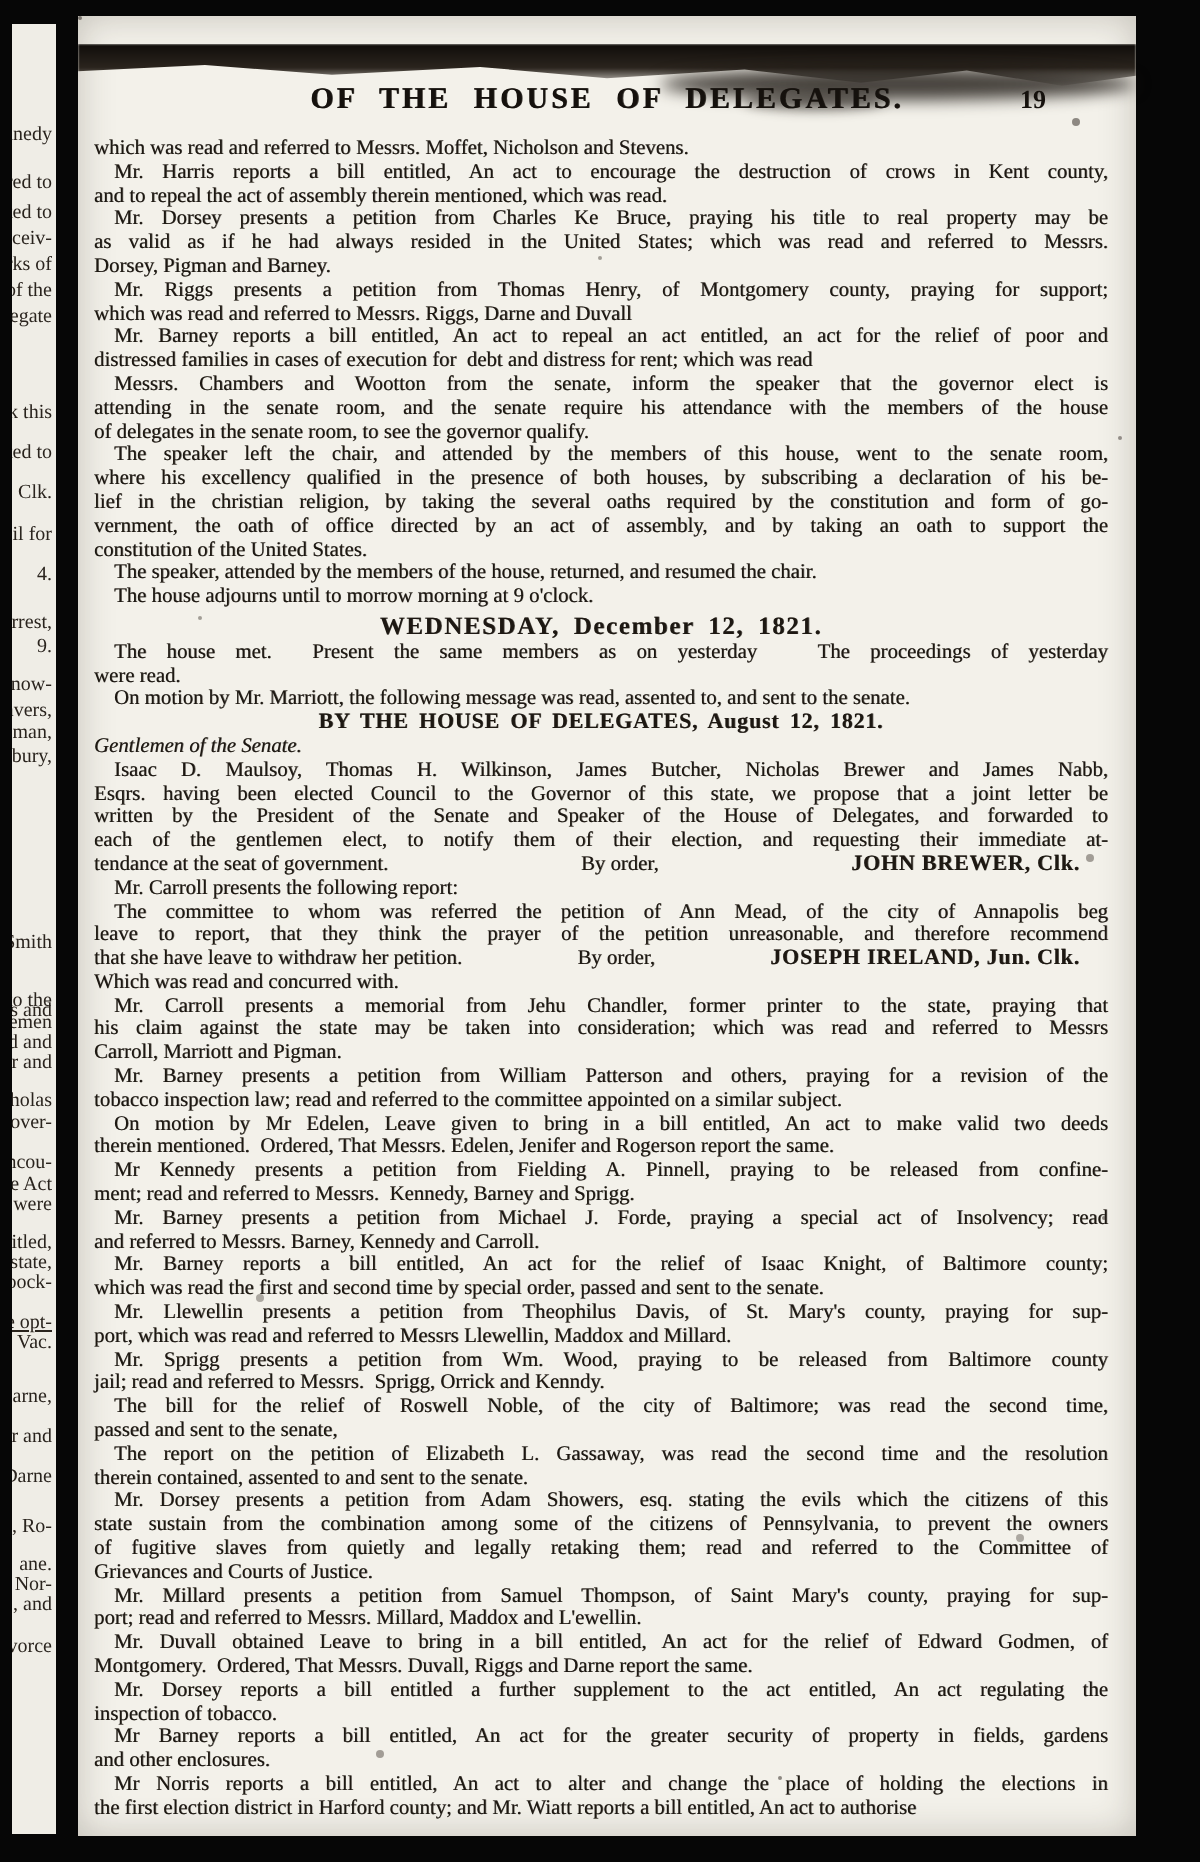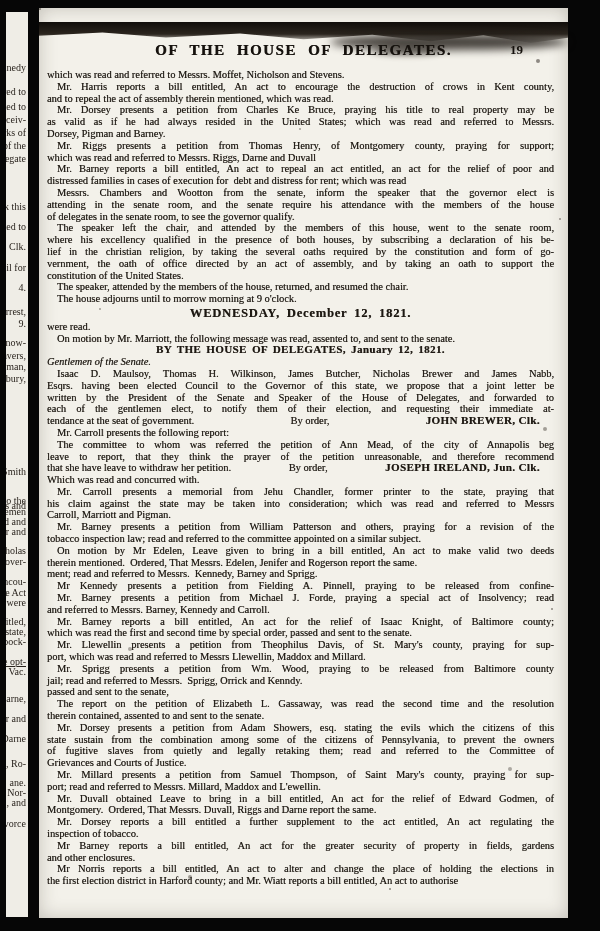--- a/index.html
+++ b/index.html
@@ -150,51 +150,53 @@
         <div class="line just">attending in the senate room, and the senate require his attendance with the members of the house</div>
         <div class="line">of delegates in the senate room, to see the governor qualify.</div>
         <div class="line just ind">The speaker left the chair, and attended by the members of this house, went to the senate room,</div>
         <div class="line just">where his excellency qualified in the presence of both houses, by subscribing a declaration of his be-</div>
         <div class="line just">lief in the christian religion, by taking the several oaths required by the constitution and form of go-</div>
         <div class="line just">vernment, the oath of office directed by an act of assembly, and by taking an oath to support the</div>
         <div class="line">constitution of the United States.</div>
         <div class="line ind">The speaker, attended by the members of the house, returned, and resumed the chair.</div>
         <div class="line ind">The house adjourns until to morrow morning at 9 o'clock.</div>
         <div class="line h1">WEDNESDAY, December 12, 1821.</div>
+        <div class="line just ind">The house met.  Present the same members as on yesterday   The proceedings of yesterday</div>
         <div class="line">were read.</div>
         <div class="line ind">On motion by Mr. Marriott, the following message was read, assented to, and sent to the senate.</div>
-        <div class="line h2">BY THE HOUSE OF DELEGATES, January 12, 1821.</div>
+        <div class="line h2">BY THE HOUSE OF DELEGATES, August 12, 1821.</div>
         <div class="line it">Gentlemen of the Senate.</div>
         <div class="line just ind">Isaac D. Maulsoy, Thomas H. Wilkinson, James Butcher, Nicholas Brewer and James Nabb,</div>
         <div class="line just">Esqrs. having been elected Council to the Governor of this state, we propose that a joint letter be</div>
         <div class="line just">written by the President of the Senate and Speaker of the House of Delegates, and forwarded to</div>
         <div class="line just">each of the gentlemen elect, to notify them of their election, and requesting their immediate at-</div>
         <div class="line s3"><span>tendance at the seat of government.</span><span>By order,</span><span class="sig">JOHN BREWER, Clk.</span></div>
         <div class="line ind">Mr. Carroll presents the following report:</div>
         <div class="line just ind">The committee to whom was referred the petition of Ann Mead, of the city of Annapolis beg</div>
         <div class="line just">leave to report, that they think the prayer of the petition unreasonable, and therefore recommend</div>
         <div class="line s3"><span>that she have leave to withdraw her petition.</span><span>By order,</span><span class="sig">JOSEPH IRELAND, Jun. Clk.</span></div>
         <div class="line">Which was read and concurred with.</div>
         <div class="line just ind">Mr. Carroll presents a memorial from Jehu Chandler, former printer to the state, praying that</div>
         <div class="line just">his claim against the state may be taken into consideration; which was read and referred to Messrs</div>
         <div class="line">Carroll, Marriott and Pigman.</div>
         <div class="line just ind">Mr. Barney presents a petition from William Patterson and others, praying for a revision of the</div>
         <div class="line">tobacco inspection law; read and referred to the committee appointed on a similar subject.</div>
         <div class="line just ind">On motion by Mr Edelen, Leave given to bring in a bill entitled, An act to make valid two deeds</div>
         <div class="line">therein mentioned.  Ordered, That Messrs. Edelen, Jenifer and Rogerson report the same.</div>
+        <div class="line just ind">Mr Kennedy presents a petition from Fielding A. Pinnell, praying to be released from confine-</div>
         <div class="line">ment; read and referred to Messrs.  Kennedy, Barney and Sprigg.</div>
-        <div class="line just ind">Mr Kennedy presents a petition from Fielding A. Pinnell, praying to be released from confine-</div>
         <div class="line just ind">Mr. Barney presents a petition from Michael J. Forde, praying a special act of Insolvency; read</div>
         <div class="line">and referred to Messrs. Barney, Kennedy and Carroll.</div>
         <div class="line just ind">Mr. Barney reports a bill entitled, An act for the relief of Isaac Knight, of Baltimore county;</div>
         <div class="line">which was read the first and second time by special order, passed and sent to the senate.</div>
         <div class="line just ind">Mr. Llewellin presents a petition from Theophilus Davis, of St. Mary's county, praying for sup-</div>
         <div class="line">port, which was read and referred to Messrs Llewellin, Maddox and Millard.</div>
         <div class="line just ind">Mr. Sprigg presents a petition from Wm. Wood, praying to be released from Baltimore county</div>
         <div class="line">jail; read and referred to Messrs.  Sprigg, Orrick and Kenndy.</div>
+        <div class="line just ind">The bill for the relief of Roswell Noble, of the city of Baltimore; was read the second time,</div>
         <div class="line">passed and sent to the senate,</div>
         <div class="line just ind">The report on the petition of Elizabeth L. Gassaway, was read the second time and the resolution</div>
         <div class="line">therein contained, assented to and sent to the senate.</div>
         <div class="line just ind">Mr. Dorsey presents a petition from Adam Showers, esq. stating the evils which the citizens of this</div>
         <div class="line just">state sustain from the combination among some of the citizens of Pennsylvania, to prevent the owners</div>
         <div class="line just">of fugitive slaves from quietly and legally retaking them; read and referred to the Committee of</div>
         <div class="line">Grievances and Courts of Justice.</div>
         <div class="line just ind">Mr. Millard presents a petition from Samuel Thompson, of Saint Mary's county, praying for sup-</div>
         <div class="line">port; read and referred to Messrs. Millard, Maddox and L'ewellin.</div>
         <div class="line just ind">Mr. Duvall obtained Leave to bring in a bill entitled, An act for the relief of Edward Godmen, of</div>

